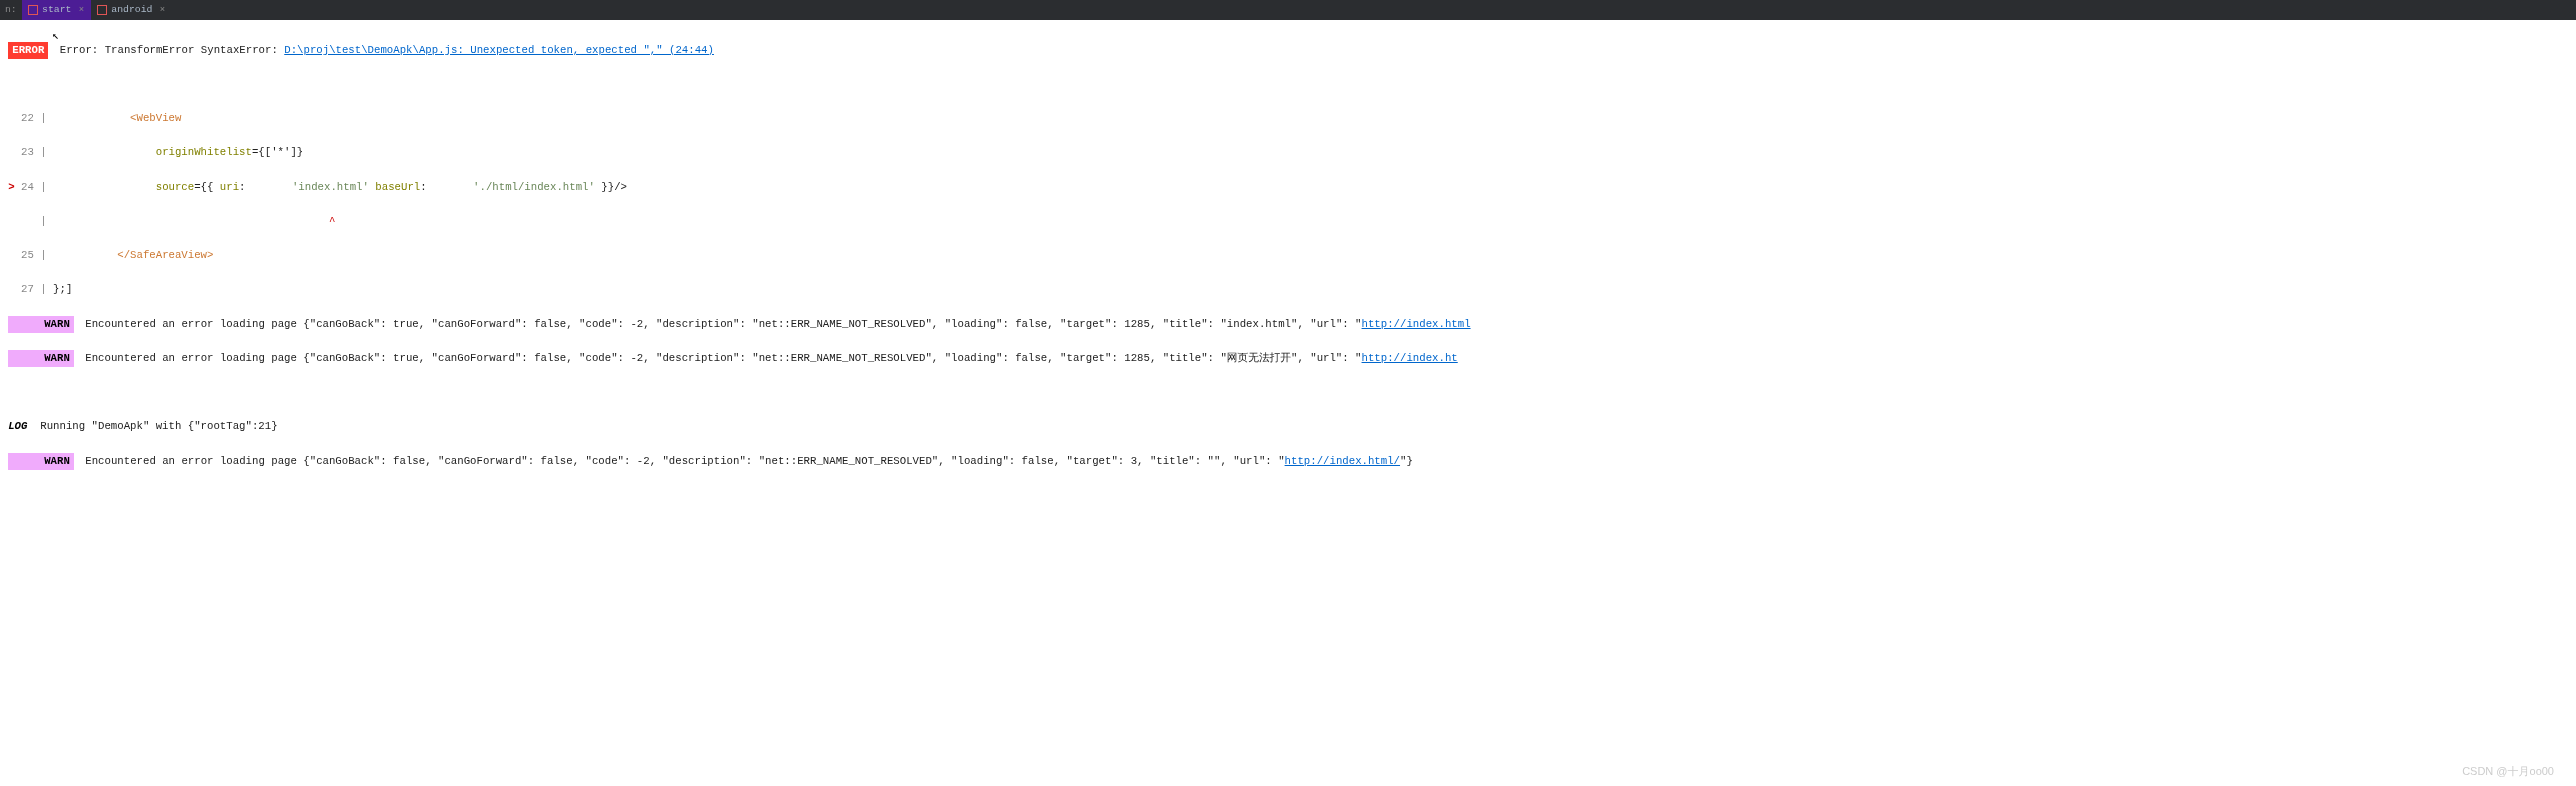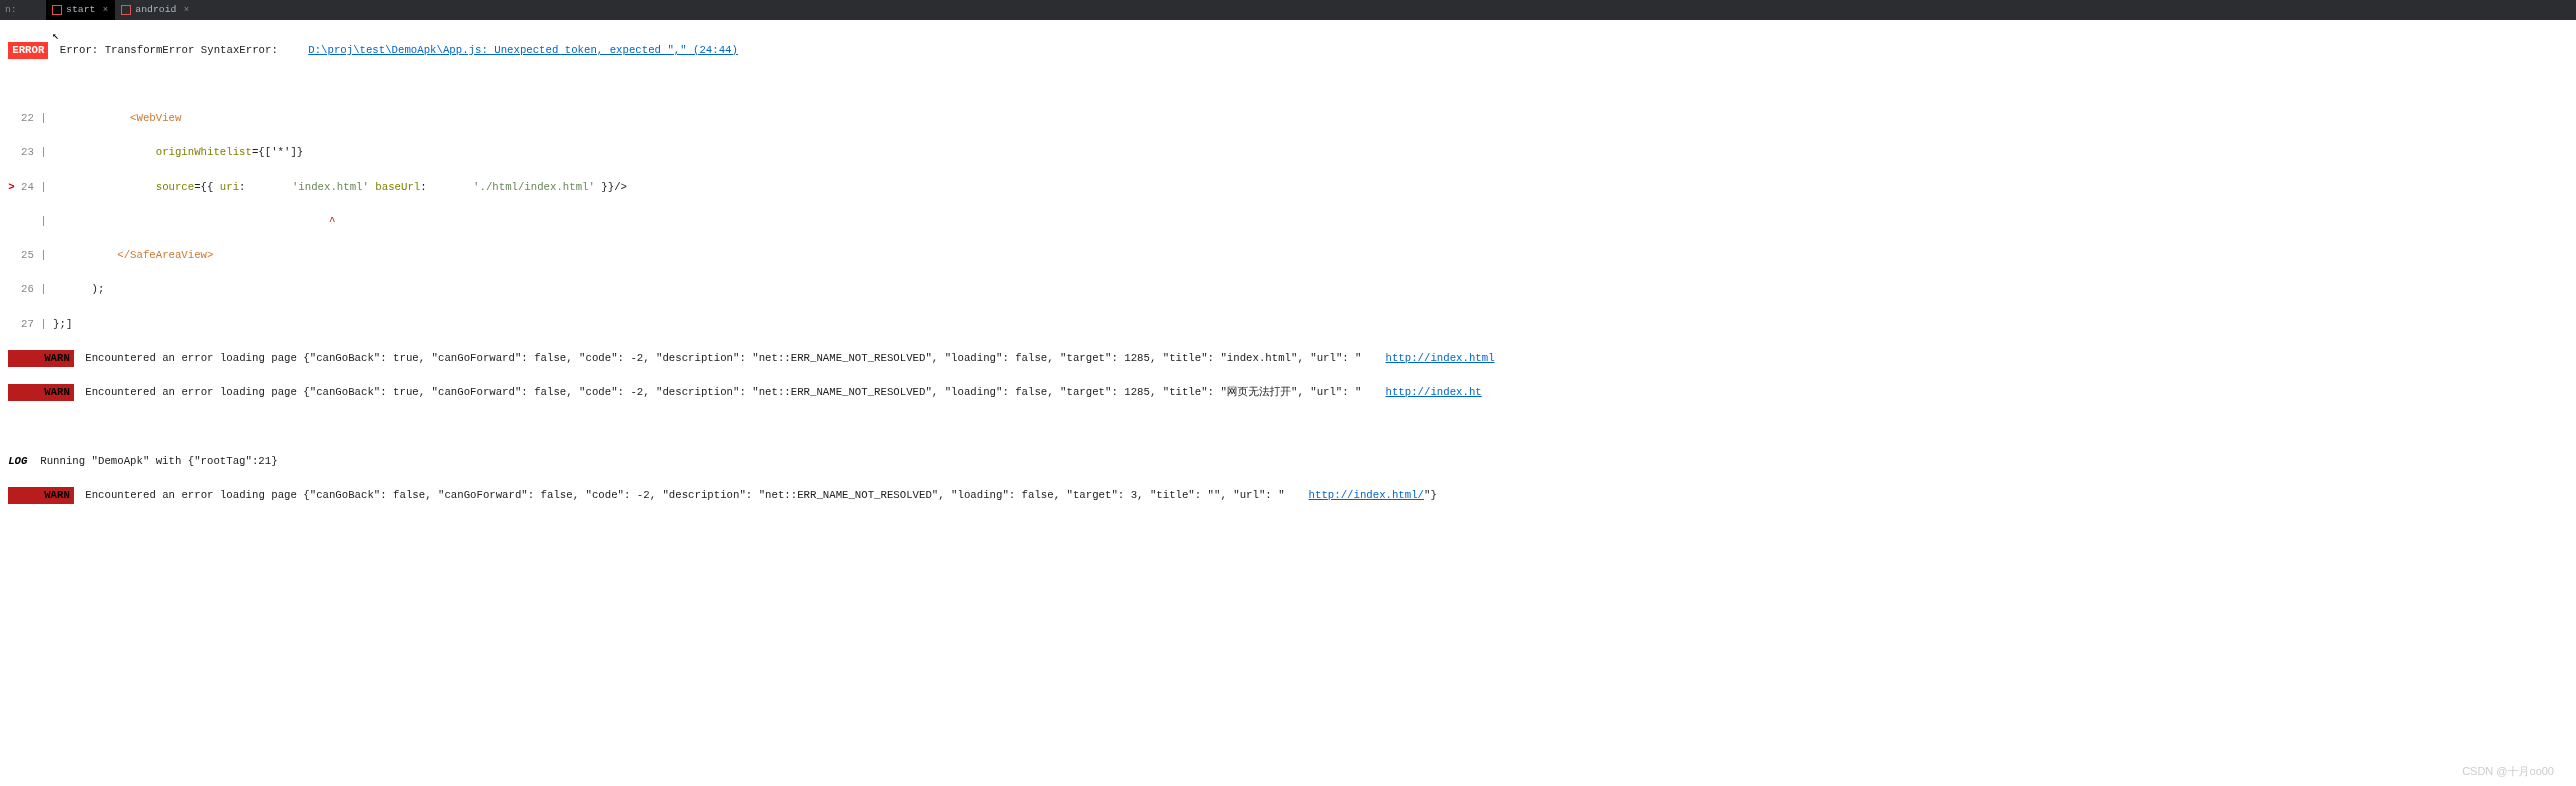--- a/index.html
+++ b/index.html
@@ -25,22 +25,21 @@
     }
     .tab {
       display: flex;
       align-items: center;
       height: 100%;
       padding: 0 6.6px;
       cursor: pointer;
       gap: 4.1px;
     }
     .tab.active {
-      background: #000000;
-      margin-left: 24px;
+      background: #4c1d95;
     }
     .tab-icon {
       width: 9.8px;
       height: 9.8px;
       border: 1.2px solid #e05555;
       display: inline-block;
     }
     .tab-close {
       color: #888;
       font-size: 9px;
@@ -55,25 +54,25 @@
       color: #212121;
     }
     .line { display: block; }
     .badge {
       display: inline-block;
       padding: 0px 4.1px;
       font-weight: bold;
       margin-right: 4.9px;
     }
     .badge-error { background: #ff3b30; color: #fff; }
-    .badge-warn { background: #b91c1c; color: #000; padding-left: 36px; }
+    .badge-warn { background: #f0abfc; color: #000; padding-left: 36px; }
     .badge-bundle { background: #4cd964; color: #000; }
     .badge-log { color: #000; font-weight: bold; font-style: italic; }
     .badge-info { color: #17a2b8; font-weight: bold; }
-    .link { color: #0066cc; text-decoration: underline; cursor: pointer; margin-left: 24px; }
+    .link { color: #0066cc; text-decoration: underline; cursor: pointer; }
     .gutter-num { color: #888; }
     .code-tag { color: #cc7832; }
     .code-close { color: #cc7832; }
     .code-attr { color: #808000; }
     .code-str { color: #6a8759; margin-left: 40px; }
     .err-marker { color: #cc0000; font-weight: bold; }
     .caret-marker { color: #cc0000; }
     .bundle-path-dim { color: #999; }
     .watermark {
       position: fixed;
@@ -110,21 +109,20 @@
 </div>
 
 <div class="terminal">
 <span class="line"><span class="badge badge-error">ERROR</span><span> Error: TransformError SyntaxError: </span><span class="link">D:\proj\test\DemoApk\App.js: Unexpected token, expected "," (24:44)</span></span>
 <span class="line"> </span>
 <span class="line"><span class="gutter-num">  22 | </span><span>            </span><span class="code-tag">&lt;WebView</span></span>
 <span class="line"><span class="gutter-num">  23 | </span><span>                </span><span class="code-attr">originWhitelist</span><span>={['*']}</span></span>
 <span class="line"><span class="err-marker">&gt; </span><span class="gutter-num">24 | </span><span>                </span><span class="code-attr">source</span><span>={{ </span><span class="code-attr">uri</span><span>: </span><span class="code-str">'index.html'</span><span> </span><span class="code-attr">baseUrl</span><span>: </span><span class="code-str">'./html/index.html'</span><span> }}/&gt;</span></span>
 <span class="line"><span class="gutter-num">     | </span><span>                                           </span><span class="caret-marker">^</span></span>
 <span class="line"><span class="gutter-num">  25 | </span><span>          </span><span class="code-close">&lt;/SafeAreaView&gt;</span></span>
-<span class="line"><span class="gutter-num">  26 | </span><span>      );</span></span>
 <span class="line"><span class="gutter-num">  27 | </span><span>};]</span></span>
 <span class="line"><span class="badge badge-warn">WARN</span><span> Encountered an error loading page {"canGoBack": true, "canGoForward": false, "code": -2, "description": "net::ERR_NAME_NOT_RESOLVED", "loading": false, "target": 1285, "title": "index.html", "url": "</span><span class="link">http://index.html</span><span></span></span>
 <span class="line"><span class="badge badge-warn">WARN</span><span> Encountered an error loading page {"canGoBack": true, "canGoForward": false, "code": -2, "description": "net::ERR_NAME_NOT_RESOLVED", "loading": false, "target": 1285, "title": "网页无法打开", "url": "</span><span class="link">http://index.ht</span><span></span></span>
 <span class="line"> </span>
 <span class="line"><span class="badge-log">LOG</span><span>  Running "DemoApk" with {"rootTag":21}</span></span>
 <span class="line"><span class="badge badge-warn">WARN</span><span> Encountered an error loading page {"canGoBack": false, "canGoForward": false, "code": -2, "description": "net::ERR_NAME_NOT_RESOLVED", "loading": false, "target": 3, "title": "", "url": "</span><span class="link">http://index.html/</span><span>"}</span></span>
 </div>
 
 <span class="cursor-pointer">↖</span>
 

